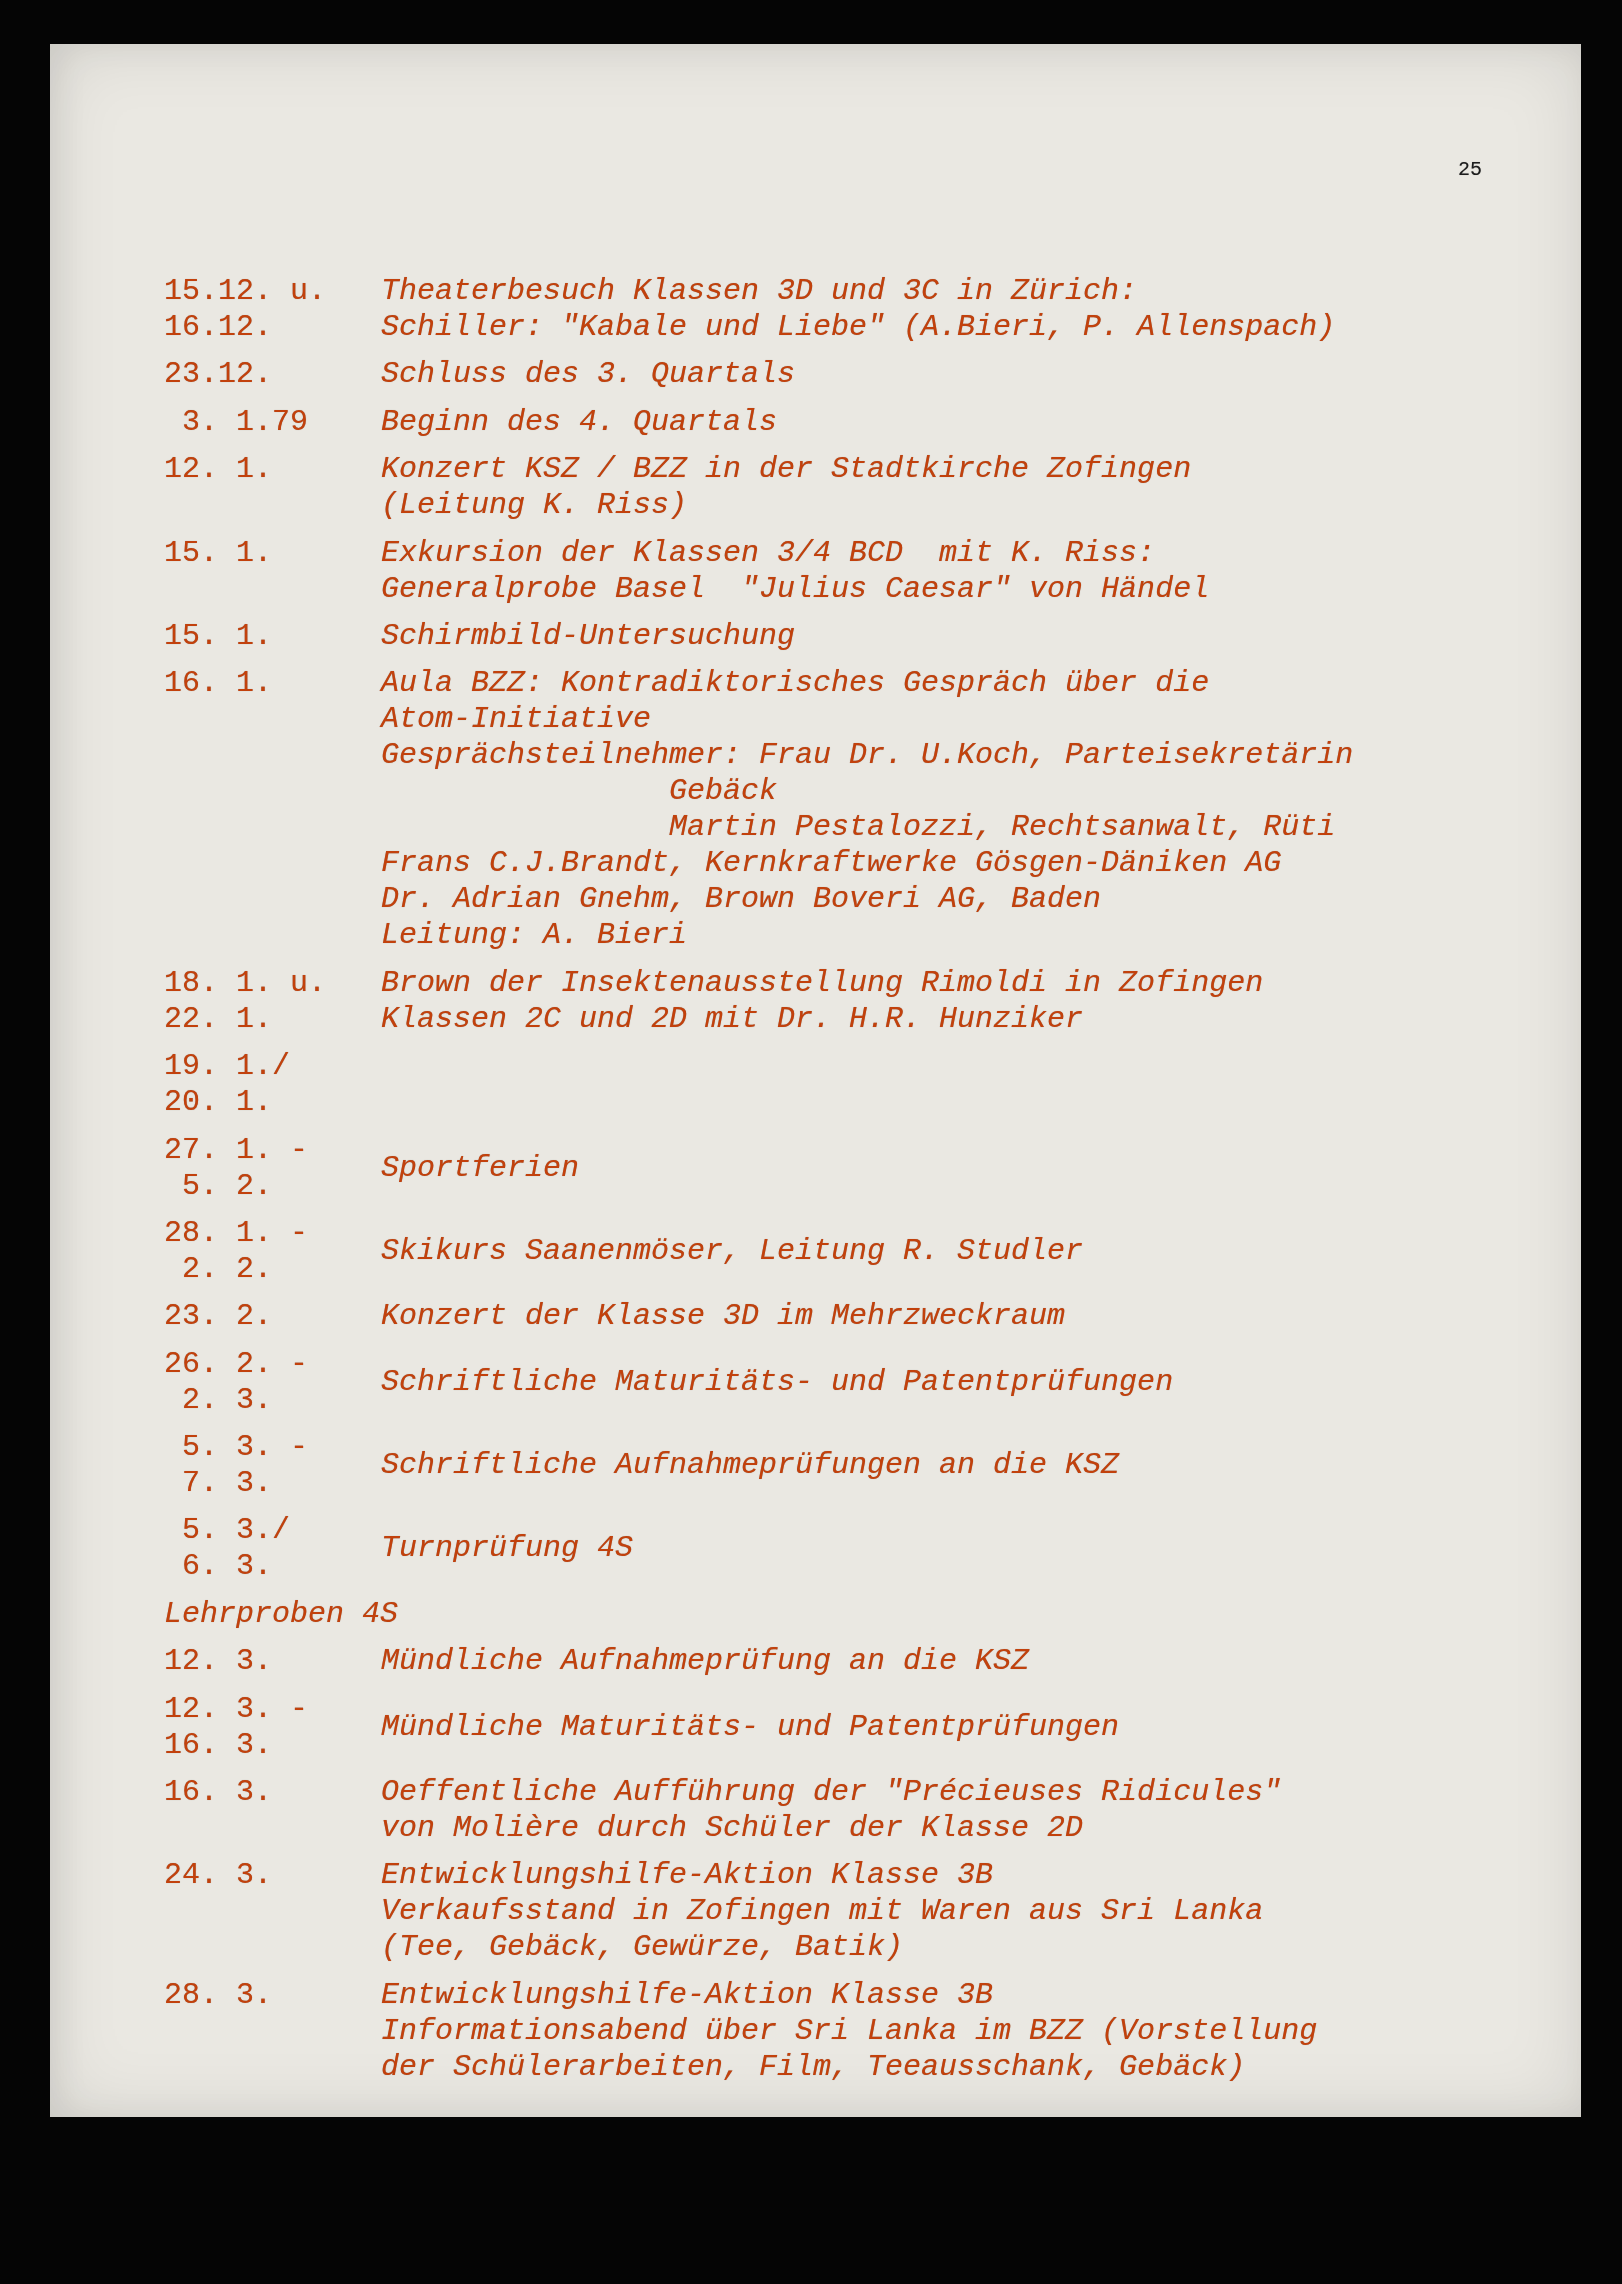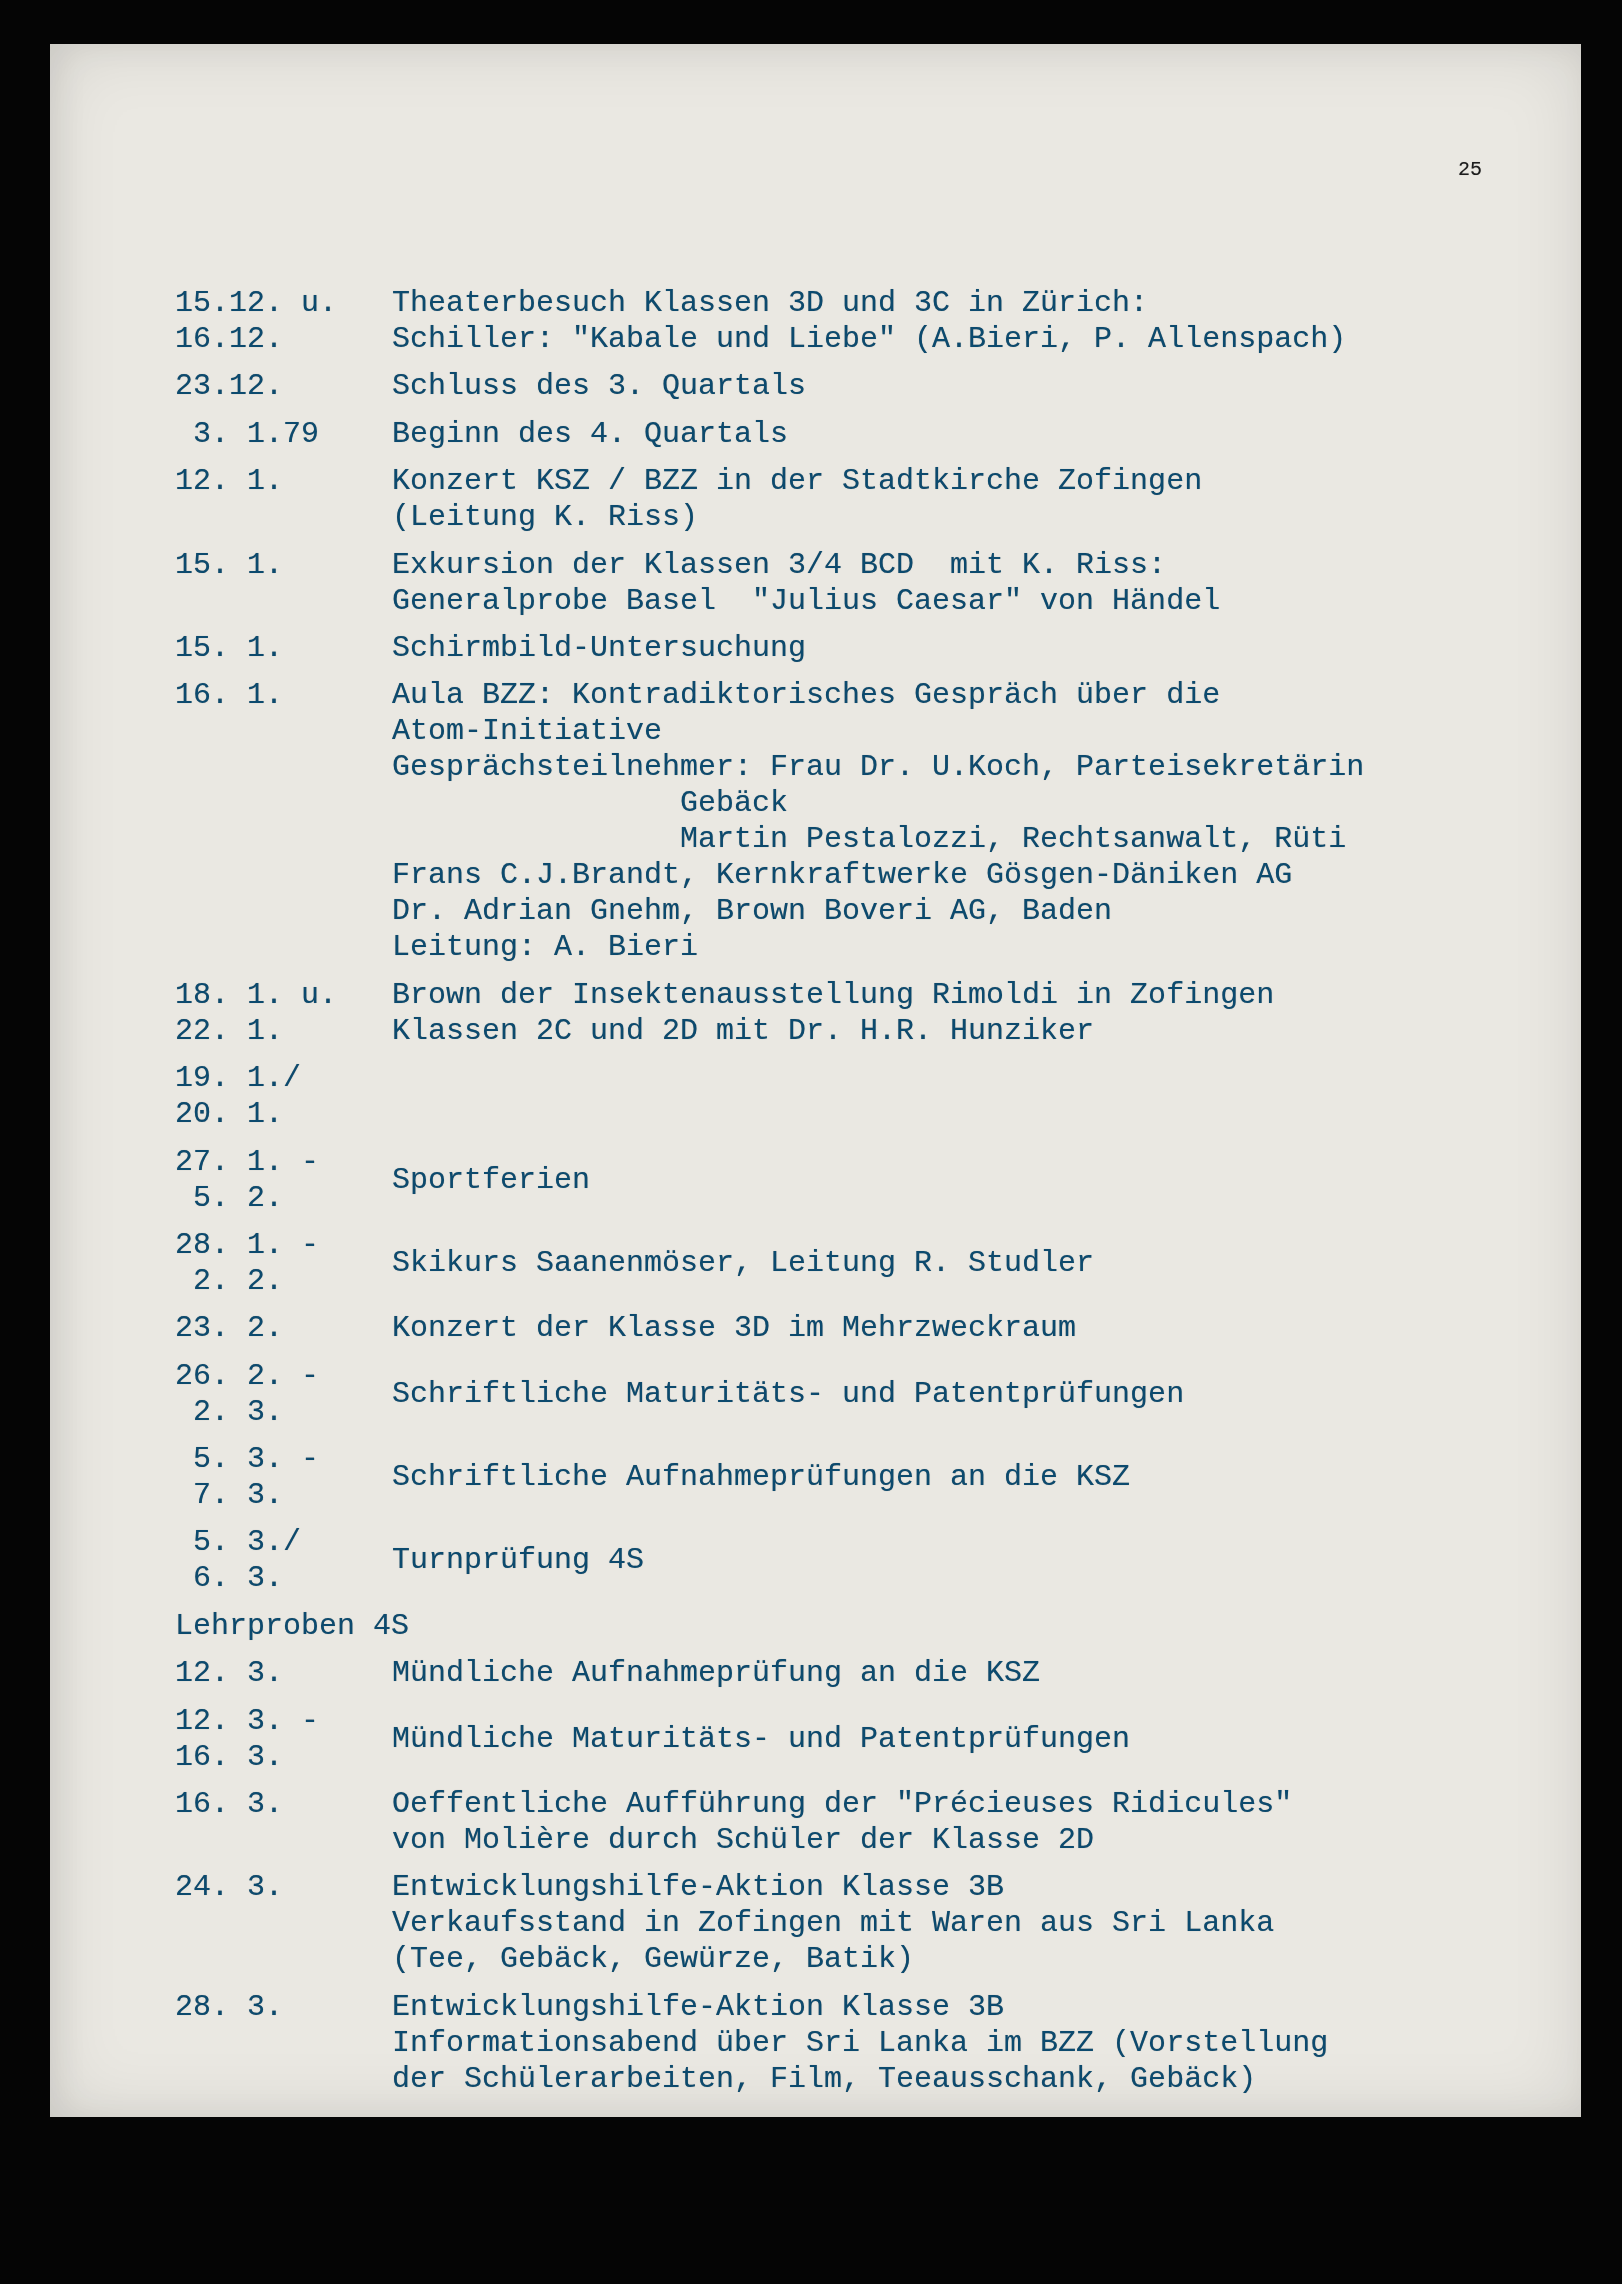--- a/index.html
+++ b/index.html
@@ -31,42 +31,42 @@
   .page-number {
     position: absolute;
     top: 114px;
     right: 99px;
     font-size: 20px;
     color: #1c1c1c;
     text-shadow: 0 0 0.8px rgba(0,0,0,0.35);
   }
   .entries {
     position: absolute;
-    left: 125px;
+    left: 114px;
     top: 229px;
     right: 32px;
-    color: #0c4a6e;
+    color: #c2410c;
     font-size: 30px;
     text-shadow: 0 0 0.8px rgba(0,0,0,0.35);
-    margin-top: 12px;
   }
   .entry {
     display: flex;
     align-items: flex-start;
     margin-bottom: 11.4px;
   }
   .entry.center {
     align-items: center;
   }
   .date-col {
     width: 217px;
     flex: none;
   }
   .text-col {
     flex: 1;
+    font-style: italic;
   }
   .line {
     white-space: pre;
     line-height: 36px;
     height: 36px;
   }
 </style>
 </head>
 <body>
 

